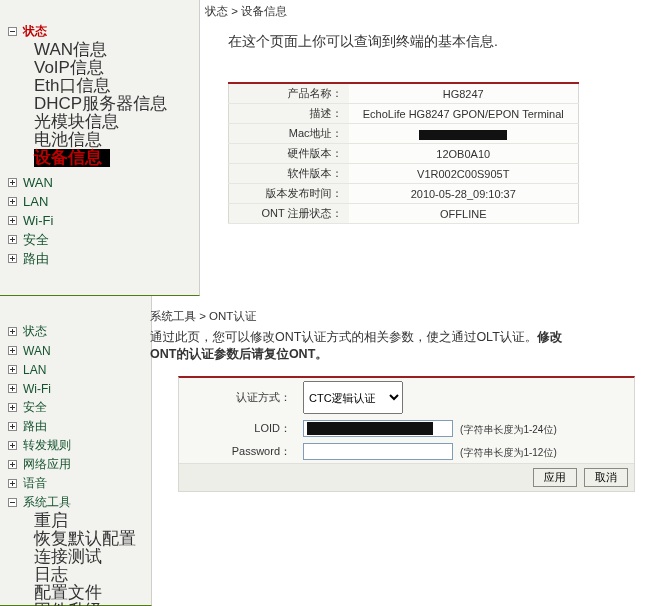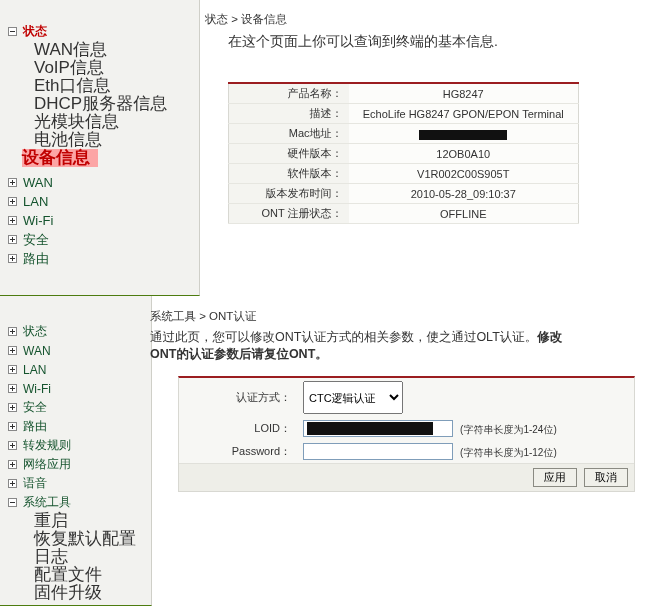--- a/index.html
+++ b/index.html
@@ -70,25 +70,25 @@
     height: 18px;
     line-height: 18px;
     padding-left: 34px;
     font-size: 17px;
     color: #333;
     cursor: pointer;
     white-space: nowrap;
   }
   .tree-leaf.selected {
     color: #c00000;
-    background: #fca5a5;
+    background: #000000;
     font-weight: bold;
     display: inline-block;
     padding-right: 8px;
-    margin-left: 22px;
+    margin-left: 34px;
     padding-left: 0;
   }
   .leaf-wrap { height: 18px; }
 
   .content {
     position: absolute;
     font-size: 12px;
   }
   .breadcrumb {
     color: #333;
@@ -246,21 +246,21 @@
       <div class="tree-node">
         <span class="box plus"></span>
         <span class="lbl" style="font-size:13px">安全</span>
       </div>
       <div class="tree-node">
         <span class="box plus"></span>
         <span class="lbl" style="font-size:13px">路由</span>
       </div>
     </div>
 
-    <div class="content breadcrumb" style="left:205px; top:12px;">状态 &gt; 设备信息</div>
+    <div class="content breadcrumb" style="left:205px; top:4px;">状态 &gt; 设备信息</div>
 
     <div class="content headline" style="left:228px; top:33px;">在这个页面上你可以查询到终端的基本信息.</div>
 
     <div class="content" style="left:228px; top:82px;">
       <table class="info">
         <tbody>
             <tr>
           <td class="key">产品名称：</td>
           <td class="val">HG8247</td>
         </tr>
@@ -339,20 +339,23 @@
       <div class="tree-node">
         <span class="box"></span>
         <span class="lbl">系统工具</span>
       </div>
 
       <div class="leaf-wrap">
           <div class="tree-leaf">重启</div>
         </div>
       <div class="leaf-wrap">
           <div class="tree-leaf">恢复默认配置</div>
+        </div>
+      <div class="leaf-wrap">
+          <div class="tree-leaf">连接测试</div>
         </div>
       <div class="leaf-wrap">
           <div class="tree-leaf">日志</div>
         </div>
       <div class="leaf-wrap">
           <div class="tree-leaf">配置文件</div>
         </div>
       <div class="leaf-wrap">
           <div class="tree-leaf">固件升级</div>
         </div>

